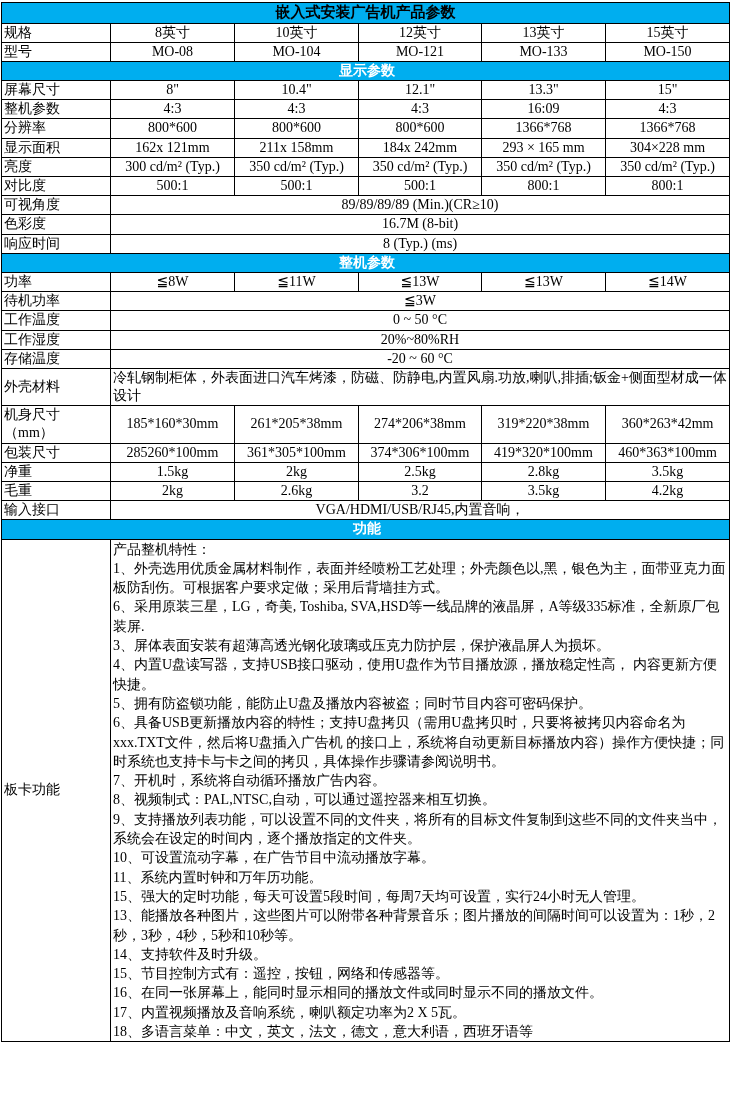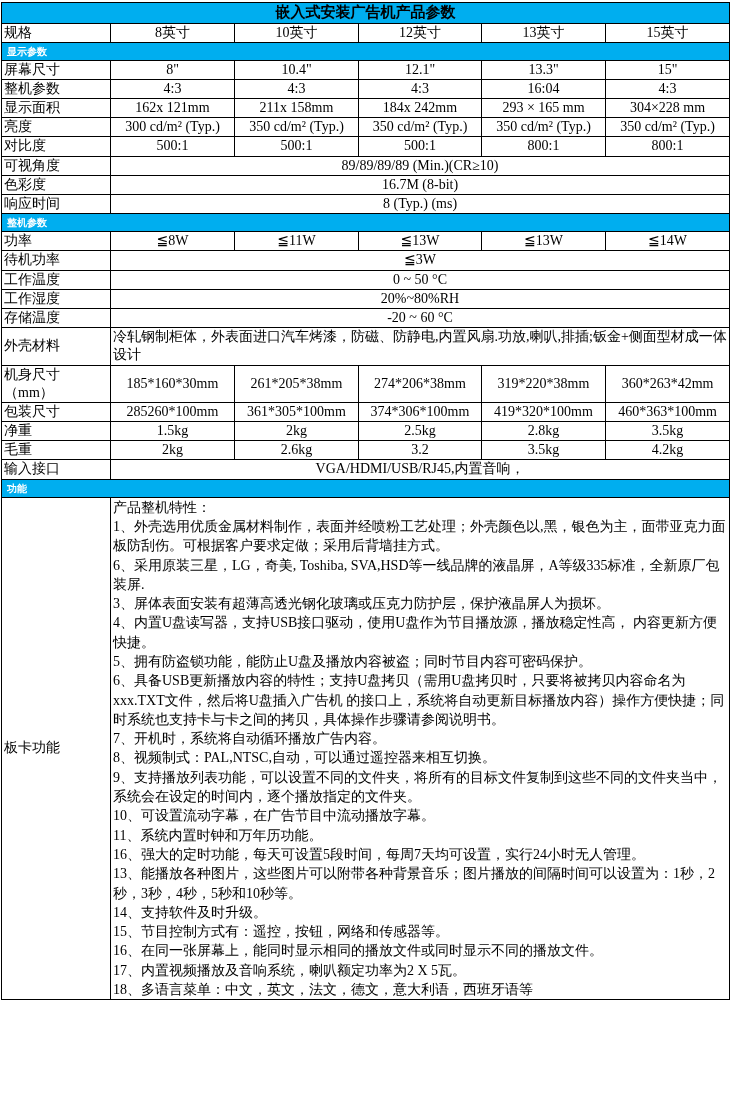--- a/index.html
+++ b/index.html
@@ -30,24 +30,24 @@
     color: #000;
     font-weight: bold;
     text-align: center;
     font-size: 15px;
     height: 19px;
   }
   tr.section td {
     background: var(--accent);
     color: #ffffff;
     font-weight: bold;
-    text-align: left;
+    text-align: center;
     padding-left: 5px;
     height: 18px;
-    font-size: 10px;
+    font-size: 14px;
   }
   td.label { text-align: left; padding-left: 4px; margin-left: 24px; }
   td.val   { text-align: center; }
   td.left-val { text-align: left; padding: 2px 6px 2px 5px; }
   td.shell-cell { padding-top: 18px; padding-bottom: 18px; }
   td.features { vertical-align: top; padding-top: 3px; padding-bottom: 3px; margin-top: 17px; }
   td.features div { line-height: 19.3px; }
 </style>
 </head>
 <body>
@@ -69,38 +69,54 @@
     </thead>
     <tbody>
         <tr>
           <td class="label">规格</td>
           <td class="val">8英寸</td>
           <td class="val">10英寸</td>
           <td class="val">12英寸</td>
           <td class="val">13英寸</td>
           <td class="val">15英寸</td>
         </tr>
+        <tr>
+          <td class="label">型号</td>
+          <td class="val">MO-08</td>
+          <td class="val">MO-104</td>
+          <td class="val">MO-121</td>
+          <td class="val">MO-133</td>
+          <td class="val">MO-150</td>
+        </tr>
         <tr class="section">
           <td colspan="6">显示参数</td>
         </tr>
         <tr>
           <td class="label">屏幕尺寸</td>
           <td class="val">8"</td>
           <td class="val">10.4"</td>
           <td class="val">12.1"</td>
           <td class="val">13.3"</td>
           <td class="val">15"</td>
         </tr>
         <tr>
           <td class="label">整机参数</td>
           <td class="val">4:3</td>
           <td class="val">4:3</td>
           <td class="val">4:3</td>
-          <td class="val">16:04</td>
-          <td class="val">4:3</td>
+          <td class="val">16:09</td>
+          <td class="val">4:3</td>
+        </tr>
+        <tr>
+          <td class="label">分辨率</td>
+          <td class="val">800*600</td>
+          <td class="val">800*600</td>
+          <td class="val">800*600</td>
+          <td class="val">1366*768</td>
+          <td class="val">1366*768</td>
         </tr>
         <tr>
           <td class="label">显示面积</td>
           <td class="val">162x 121mm</td>
           <td class="val">211x 158mm</td>
           <td class="val">184x 242mm</td>
           <td class="val">293 × 165 mm</td>
           <td class="val">304×228 mm</td>
         </tr>
         <tr>
@@ -212,21 +228,21 @@
             <div>6、采用原装三星，LG，奇美, Toshiba, SVA,HSD等一线品牌的液晶屏，A等级335标准，全新原厂包装屏.</div>
             <div>3、屏体表面安装有超薄高透光钢化玻璃或压克力防护层，保护液晶屏人为损坏。</div>
             <div>4、内置U盘读写器，支持USB接口驱动，使用U盘作为节目播放源，播放稳定性高， 内容更新方便快捷。</div>
             <div>5、拥有防盗锁功能，能防止U盘及播放内容被盗；同时节目内容可密码保护。</div>
             <div>6、具备USB更新播放内容的特性；支持U盘拷贝（需用U盘拷贝时，只要将被拷贝内容命名为xxx.TXT文件，然后将U盘插入广告机 的接口上，系统将自动更新目标播放内容）操作方便快捷；同时系统也支持卡与卡之间的拷贝，具体操作步骤请参阅说明书。</div>
             <div>7、开机时，系统将自动循环播放广告内容。</div>
             <div>8、视频制式：PAL,NTSC,自动，可以通过遥控器来相互切换。</div>
             <div>9、支持播放列表功能，可以设置不同的文件夹，将所有的目标文件复制到这些不同的文件夹当中，系统会在设定的时间内，逐个播放指定的文件夹。</div>
             <div>10、可设置流动字幕，在广告节目中流动播放字幕。</div>
             <div>11、系统内置时钟和万年历功能。</div>
-            <div>16、强大的定时功能，每天可设置5段时间，每周7天均可设置，实行24小时无人管理。</div>
+            <div>15、强大的定时功能，每天可设置5段时间，每周7天均可设置，实行24小时无人管理。</div>
             <div>13、能播放各种图片，这些图片可以附带各种背景音乐；图片播放的间隔时间可以设置为：1秒，2秒，3秒，4秒，5秒和10秒等。</div>
             <div>14、支持软件及时升级。</div>
             <div>15、节目控制方式有：遥控，按钮，网络和传感器等。</div>
             <div>16、在同一张屏幕上，能同时显示相同的播放文件或同时显示不同的播放文件。</div>
             <div>17、内置视频播放及音响系统，喇叭额定功率为2 X 5瓦。</div>
             <div>18、多语言菜单：中文，英文，法文，德文，意大利语，西班牙语等</div>
           </td>
         </tr>
       </tbody>
   </table>

